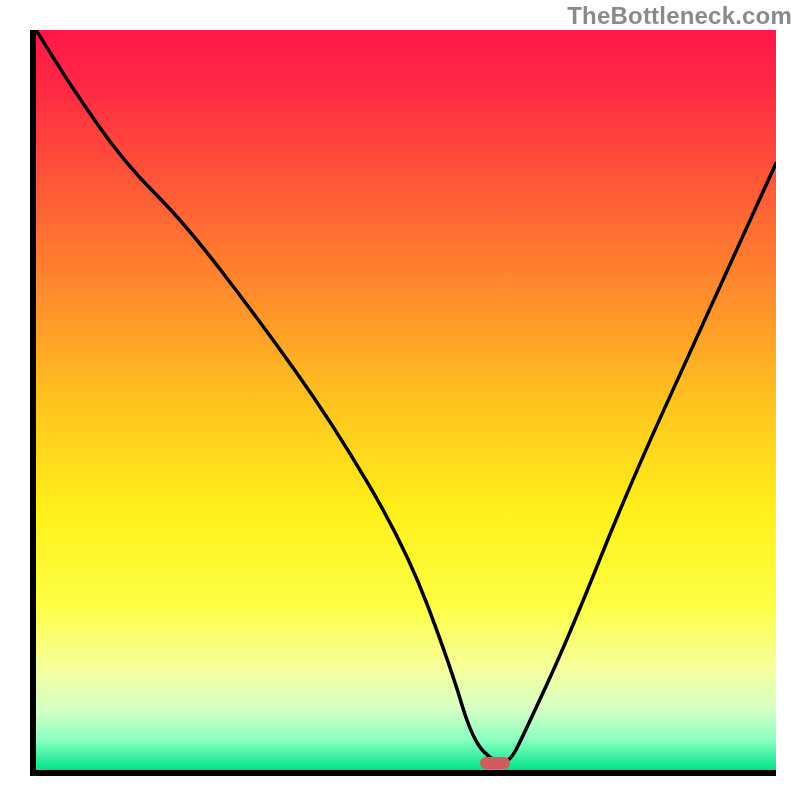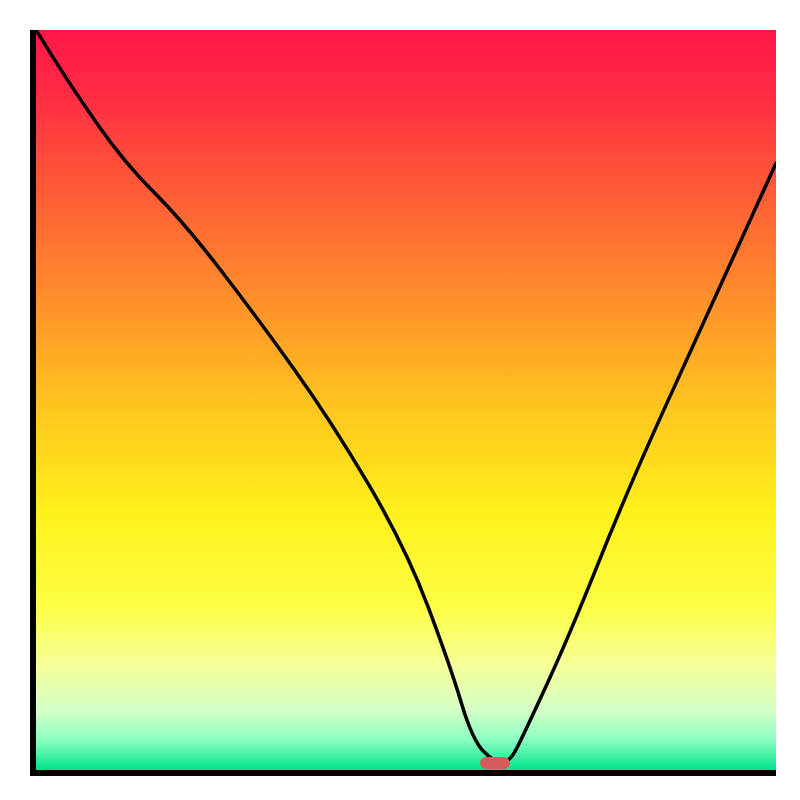--- a/index.html
+++ b/index.html
@@ -55,20 +55,21 @@
     position: absolute;
     background: #d35b5b;
     border-radius: 9px;
   }
 </style>
 </head>
 <body>
 
 <div class="chart-container">
 
+  <div class="watermark">TheBottleneck.com</div>
 
   <div class="plot-area">
 
     <svg class="gradient-bg" viewBox="0 0 100 100" preserveAspectRatio="none">
       <defs>
         <linearGradient id="bg-grad" x1="0" y1="0" x2="0" y2="1">
             <stop offset="0.0%" stop-color="#ff1749"></stop>
             <stop offset="8.0%" stop-color="#ff2a44"></stop>
             <stop offset="20.0%" stop-color="#ff5538"></stop>
             <stop offset="35.0%" stop-color="#ff8a2d"></stop>

